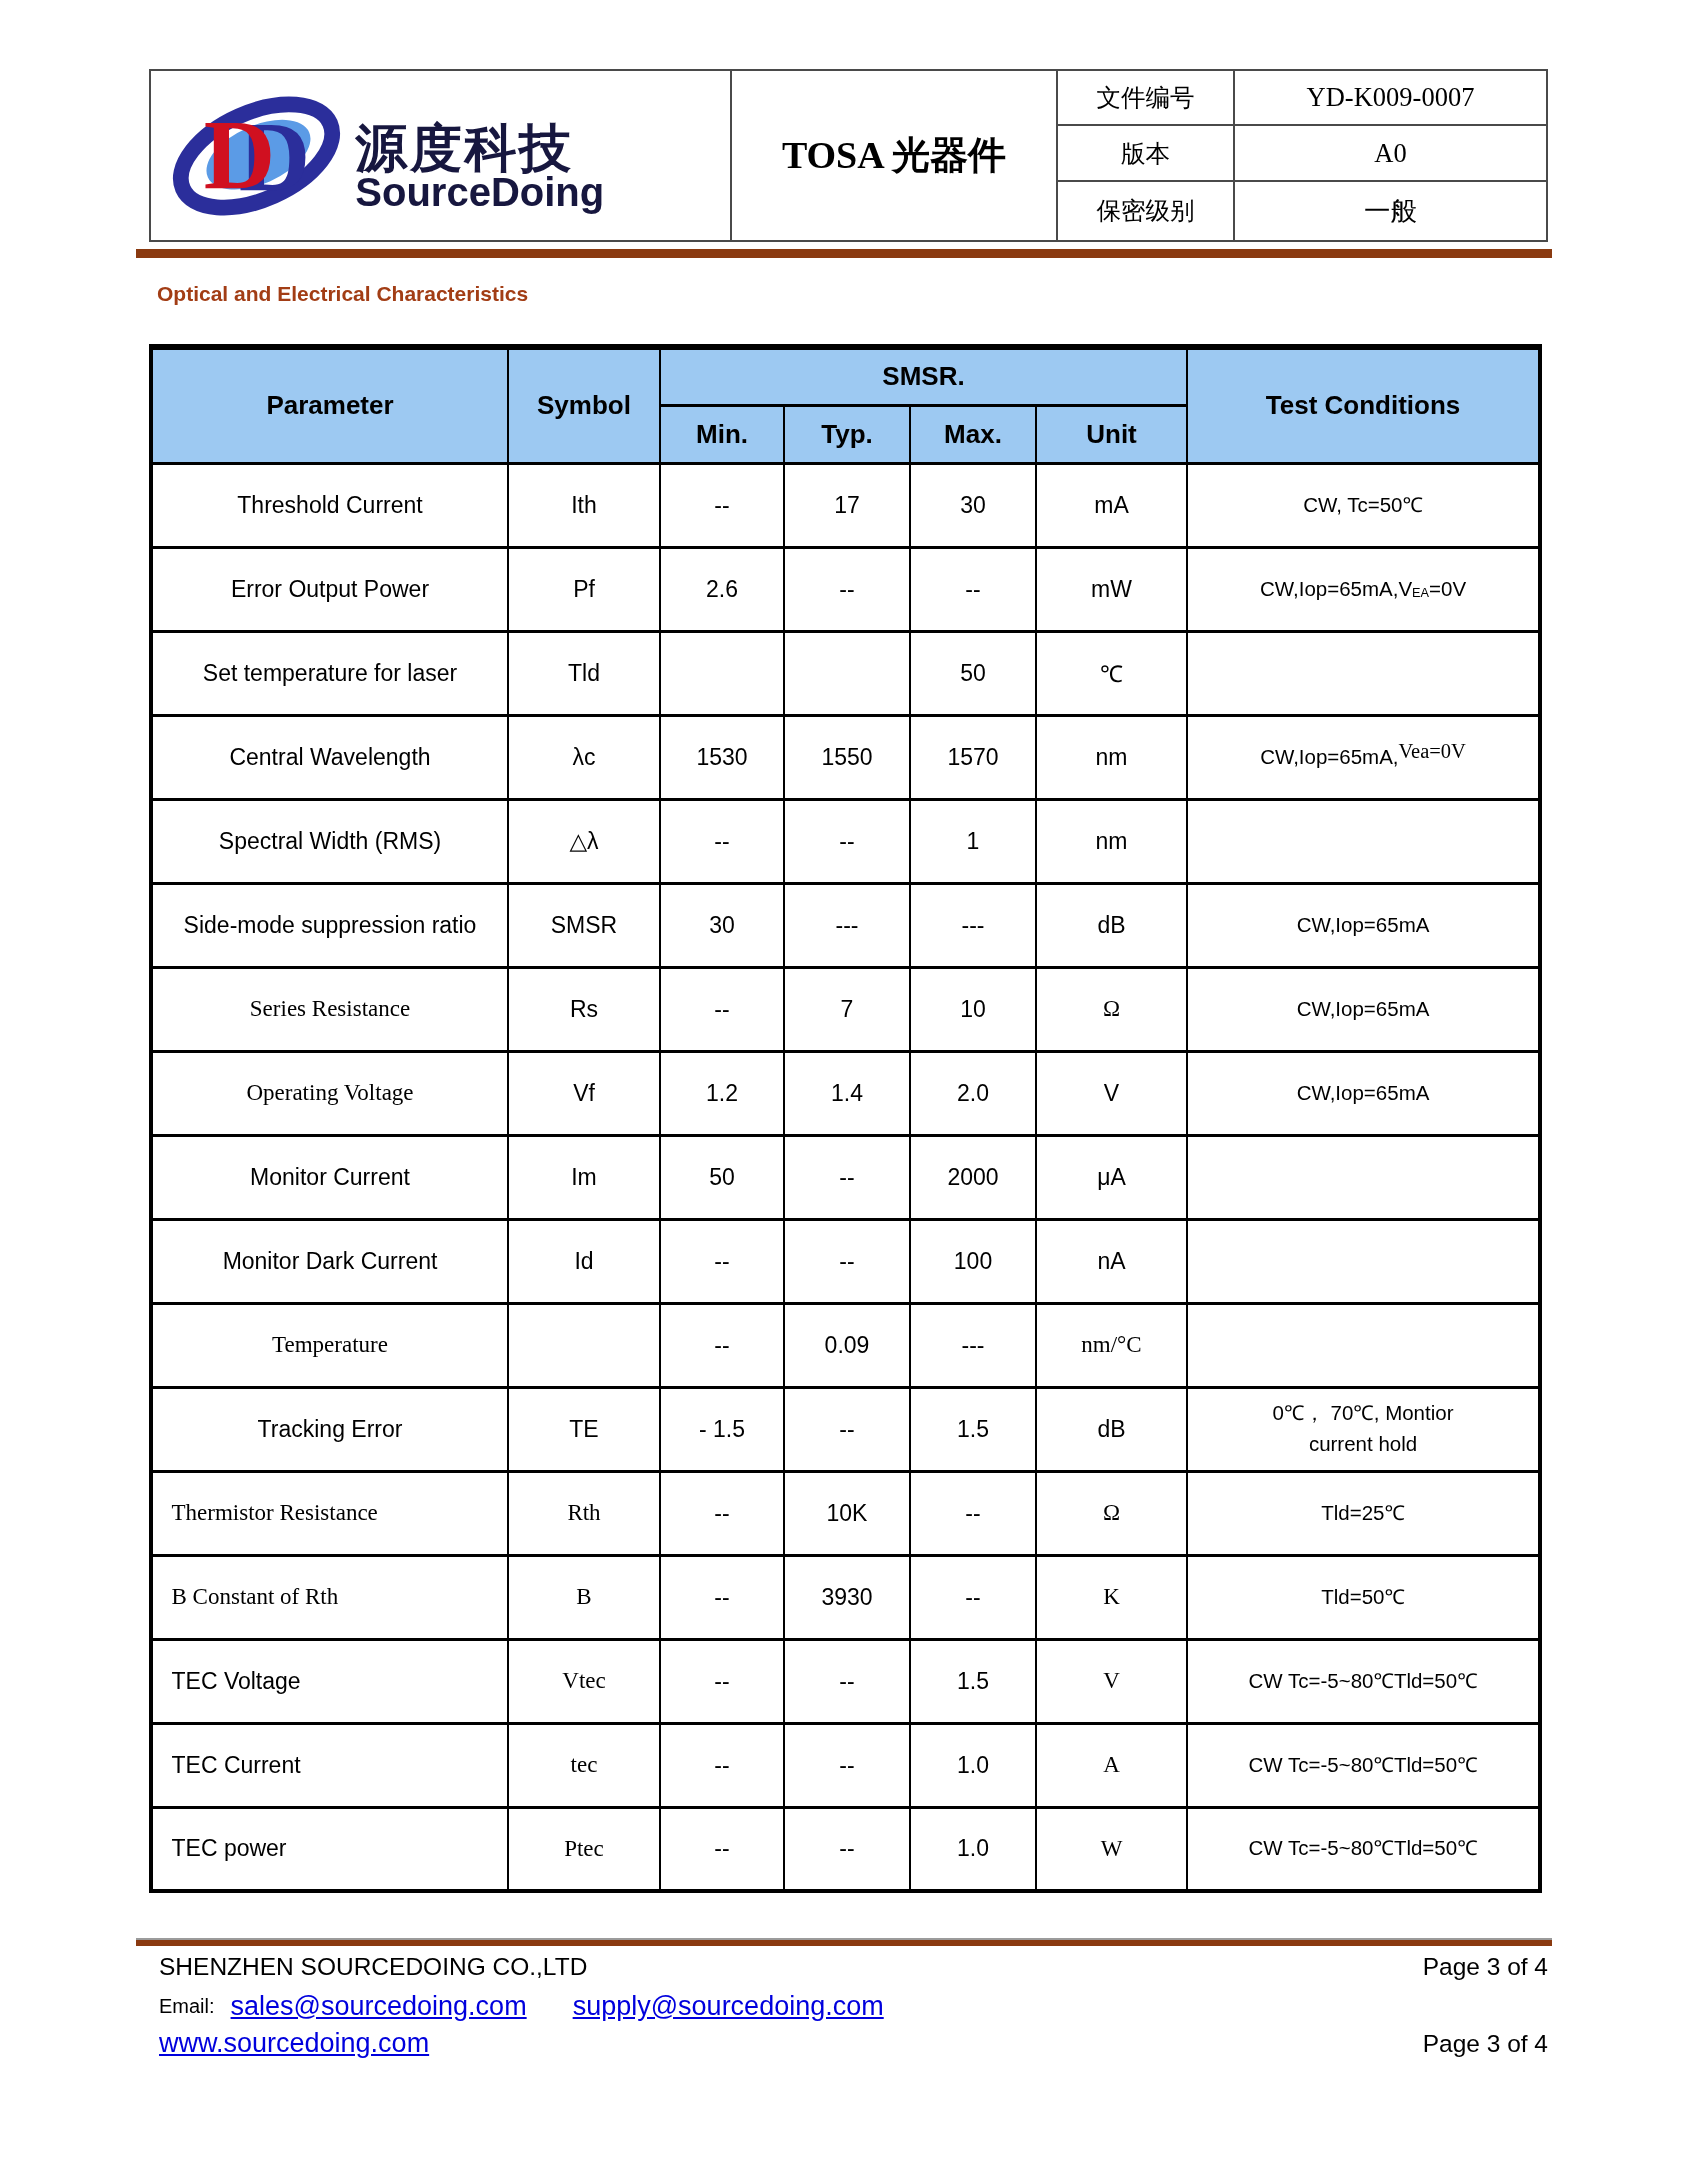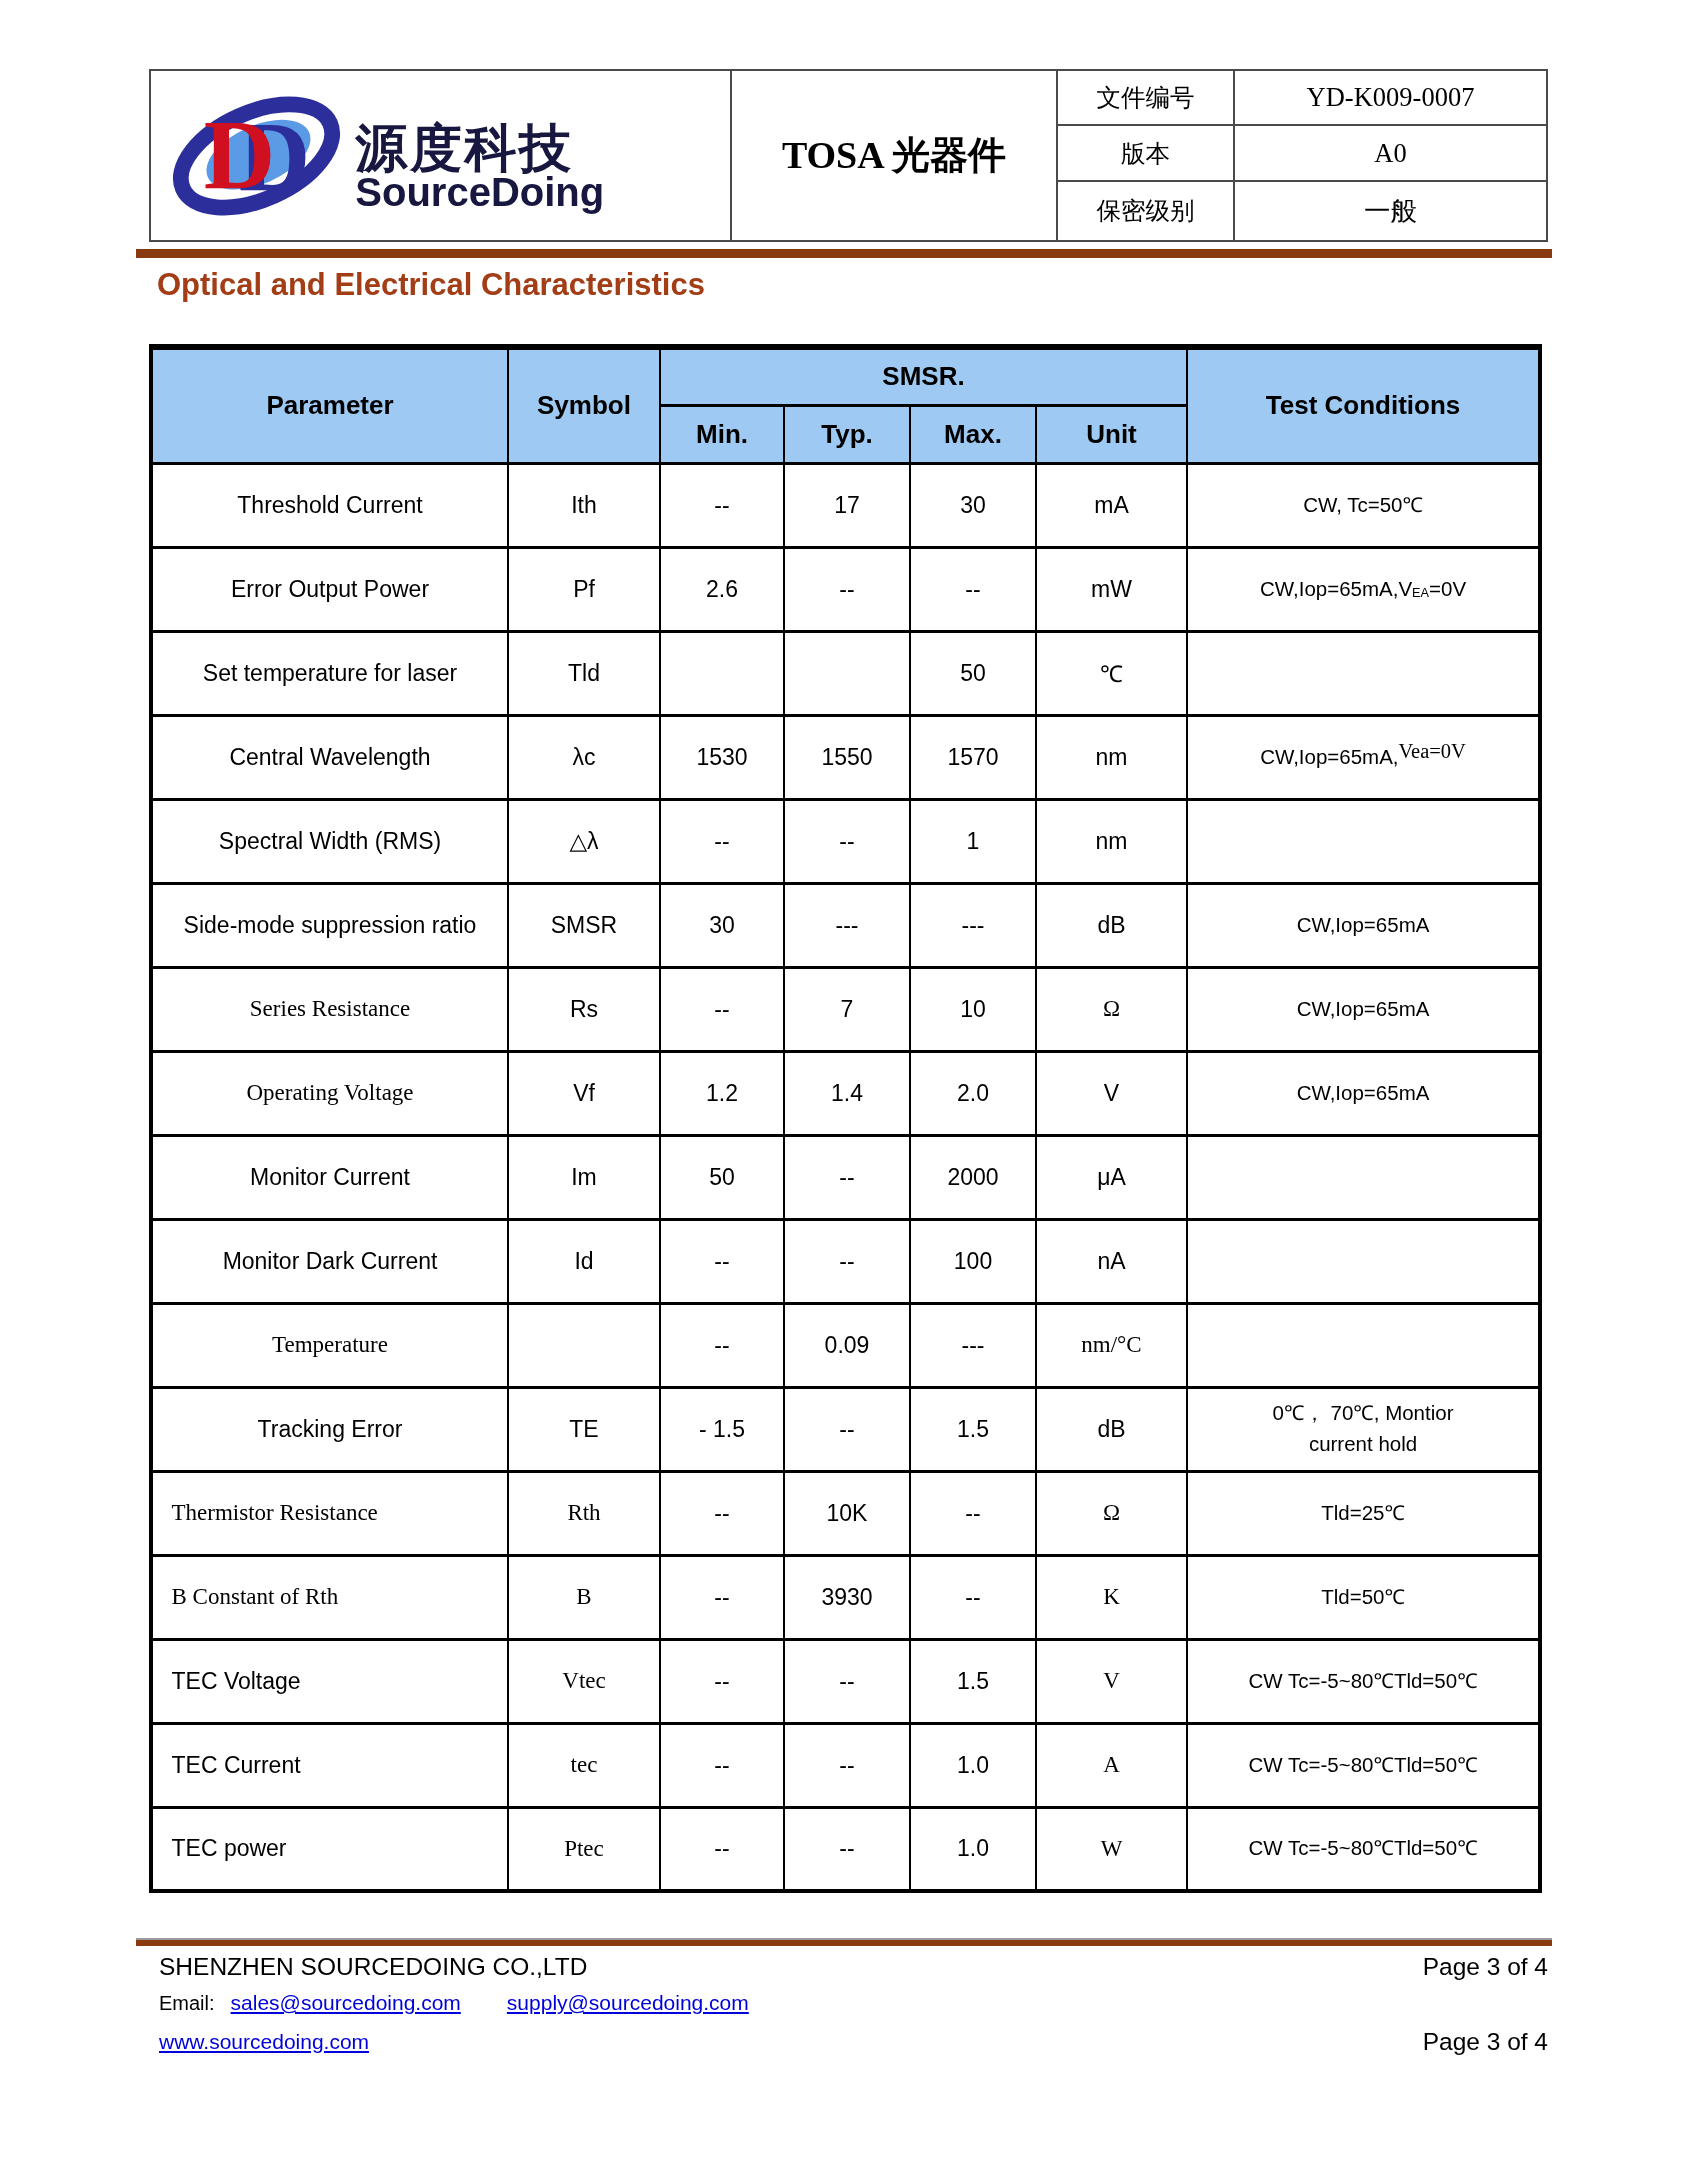--- a/index.html
+++ b/index.html
@@ -40,22 +40,22 @@
   .logo-en{font-weight:bold;font-size:40px;color:var(--logo-text);letter-spacing:0px;margin-top:-2.6px;}
   .doc-title{width:324px;font-family:"Liberation Serif", serif;font-weight:bold;font-size:38px;}
   .f-label{width:175px;font-family:"Liberation Serif", serif;font-size:24.5px;}
   .f-value{width:311px;font-family:"Liberation Serif", serif;font-size:26.5px;}
   
   .bar{position:absolute;left:136px;width:1416px;background:var(--accent-brown);}
   .bar-top{top:249px;height:9.3px;}
   .bar-footer{top:1938px;height:6px;border-top:2px solid #9b9b9b;}
   
   .section-title{
-    position:absolute;left:157px;top:267px;margin:0;
-    font-size:31px;font-weight:bold;color:var(--title-red);
+    position:absolute;left:157px;top:282px;margin:0;
+    font-size:21px;font-weight:bold;color:var(--title-red);
     letter-spacing:0;
   }
   
   .spec-table{
     position:absolute;left:149px;top:344px;
     width:1389px;border-collapse:collapse;table-layout:fixed;
     border:4px solid var(--border-black);
     border-top-width:6px;
   }
   .spec-table th,.spec-table td{
@@ -84,21 +84,21 @@
   .t-sub{font-size:0.62em;vertical-align:-1.3px;}
   .t-serif{font-family:"Liberation Serif", serif;position:relative;top:-6px;}
   
   .footer-row{position:absolute;left:159px;width:1389px;display:flex;align-items:center;}
   .f-r1{top:1953px;justify-content:space-between;}
   .f-r2{top:1991px;justify-content:flex-start;gap:16px;}
   .f-r3{top:2028px;justify-content:space-between;}
   .company{font-size:24.5px;}
   .pg{font-size:24.5px;}
   .email-label{font-size:20px;}
-  .flink{color:var(--link-blue);text-decoration:underline;font-size:21px;cursor:pointer;}
+  .flink{color:var(--link-blue);text-decoration:underline;font-size:27px;cursor:pointer;}
   .flink2{margin-left:30px;}
 </style>
 </head>
 <body>
 
 <div class="page">
 
   <table class="doc-header">
     <tbody>
         <tr>

